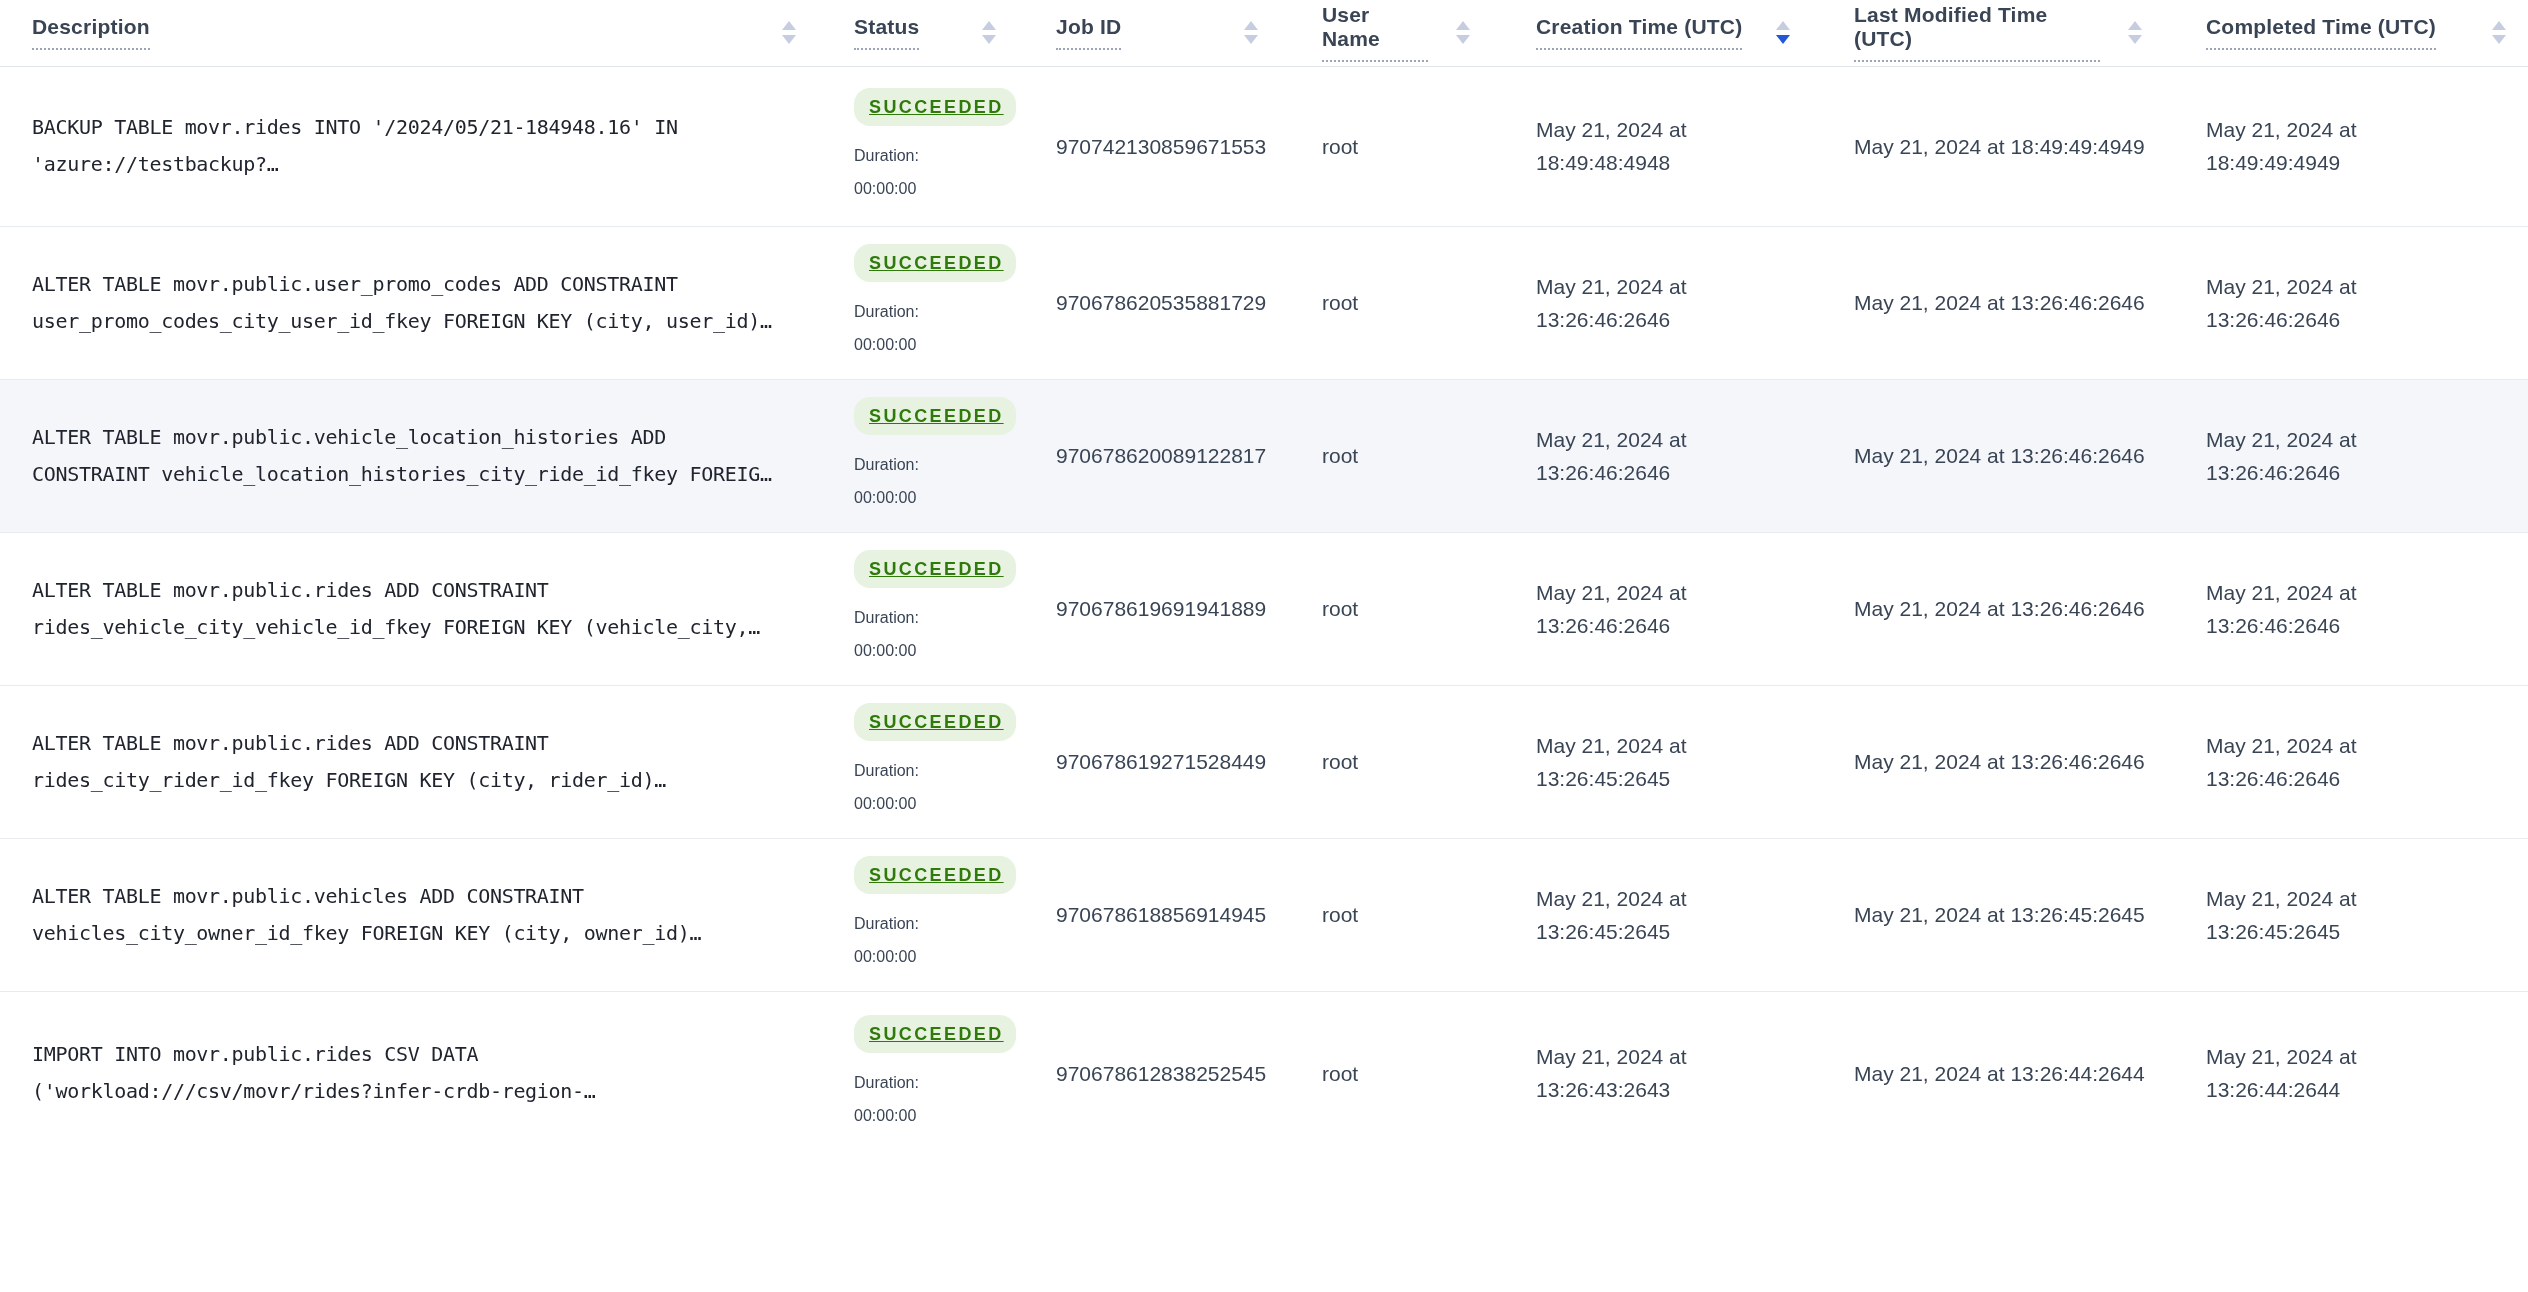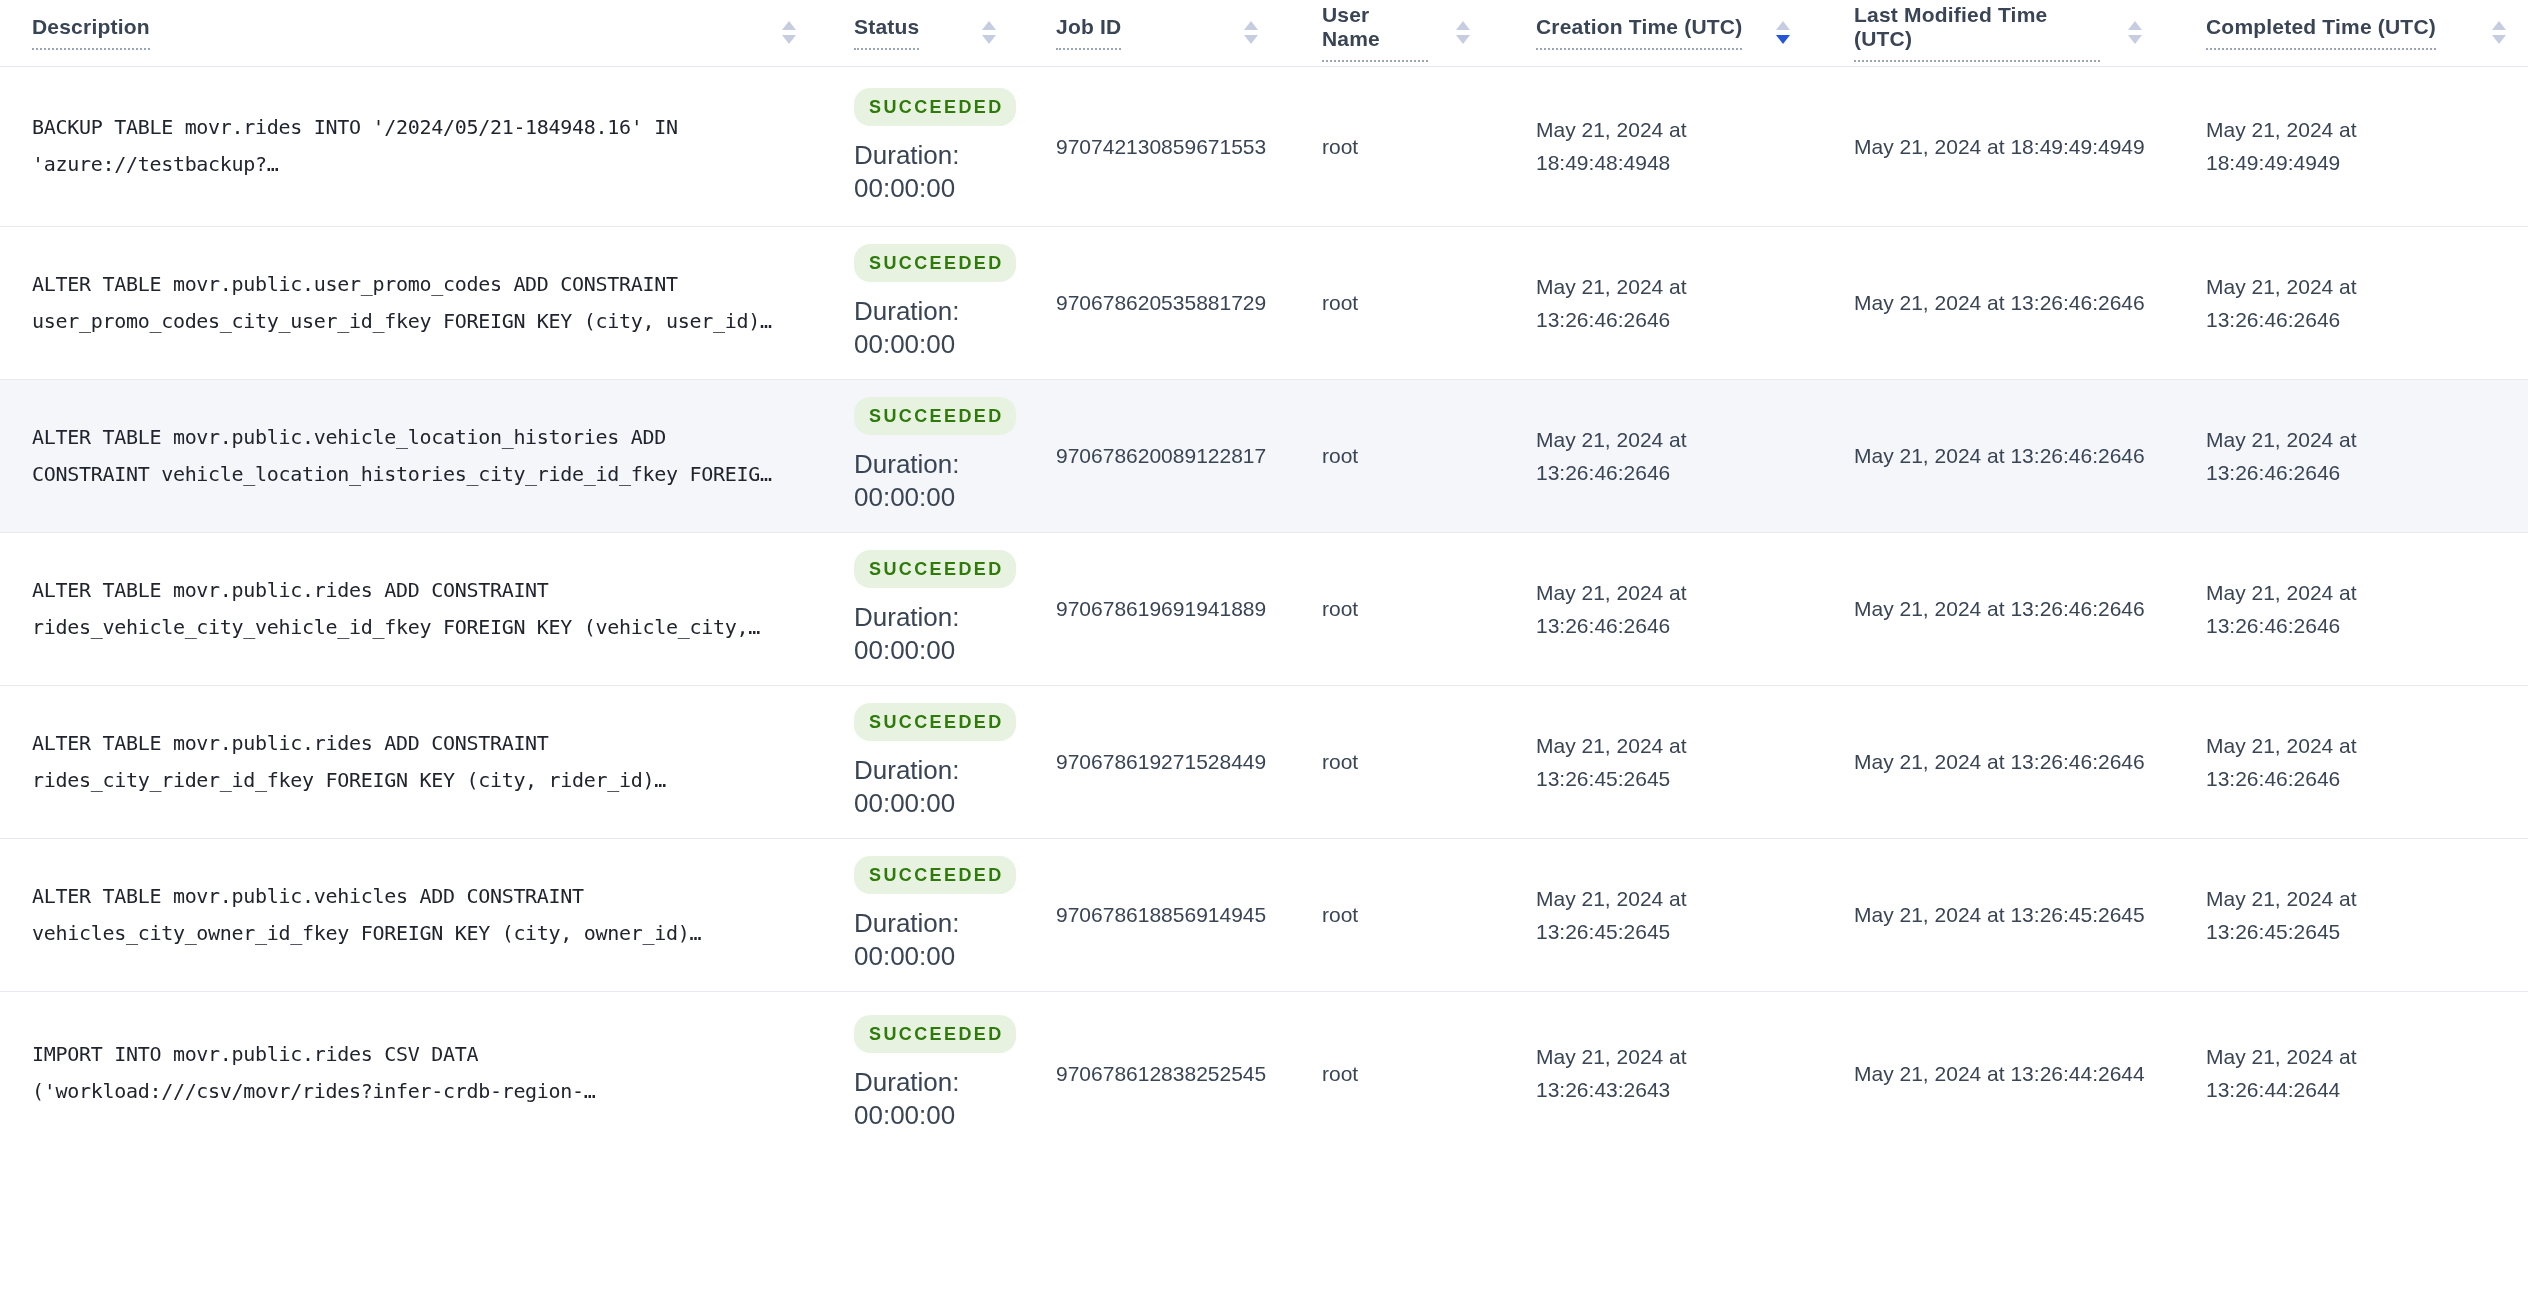--- a/index.html
+++ b/index.html
@@ -54,26 +54,27 @@
     font-family: "DejaVu Sans Mono", monospace;
     font-size: 20px; line-height: 37px; color: #20242e;
     white-space: pre-line; letter-spacing: -0.3px;
   }
   td.col-create, td.col-done, td.col-mod { white-space: pre; }
 
   .badge {
     display: inline-block; font-size: 18px; font-weight: bold;
     letter-spacing: 2.4px; padding: 7px 12px 6px 15px; border-radius: 16px;
     line-height: 25px;
+    text-decoration: underline;
   }
   .badge:empty { display: none; }
   .badge.succeeded { background: #e7f3e0; color: #2f7a0b; }
   .badge.running   { background: #d9e8fb; color: #1a57b7; }
 
-  .duration { font-size: 26px; line-height: 33px; color: #394455; }
+  .duration { font-size: 16px; line-height: 33px; color: #394455; }
   .duration:empty { display: none; }
   .duration.lbl { margin-top: 13px; }
 </style>
 </head>
 <body>
 
 <table class="jobs">
   <colgroup>
     <col class="c-desc">
       <col class="c-status">

